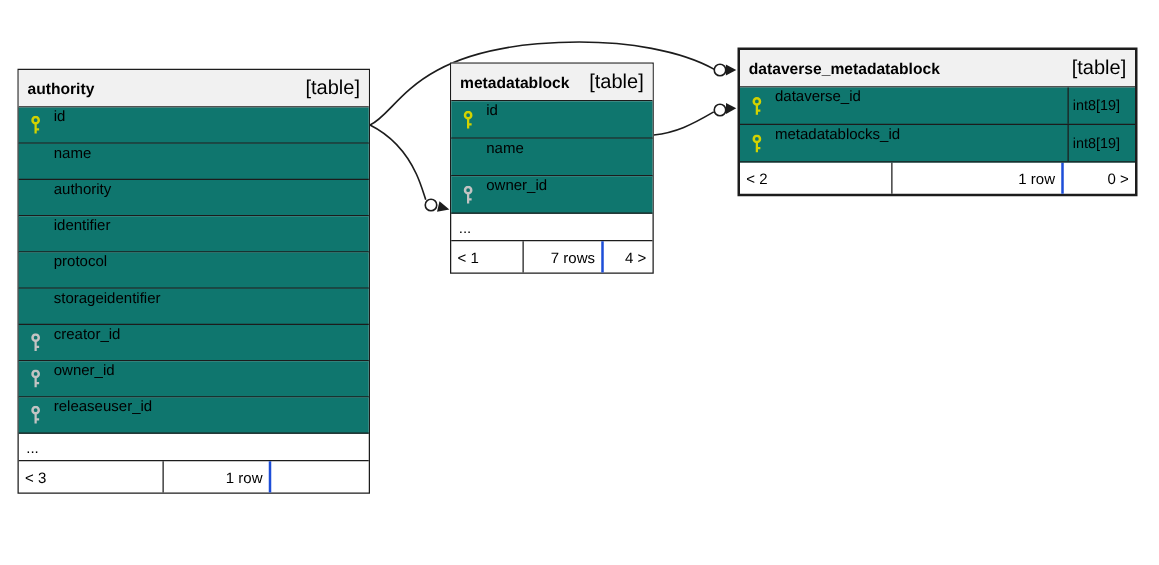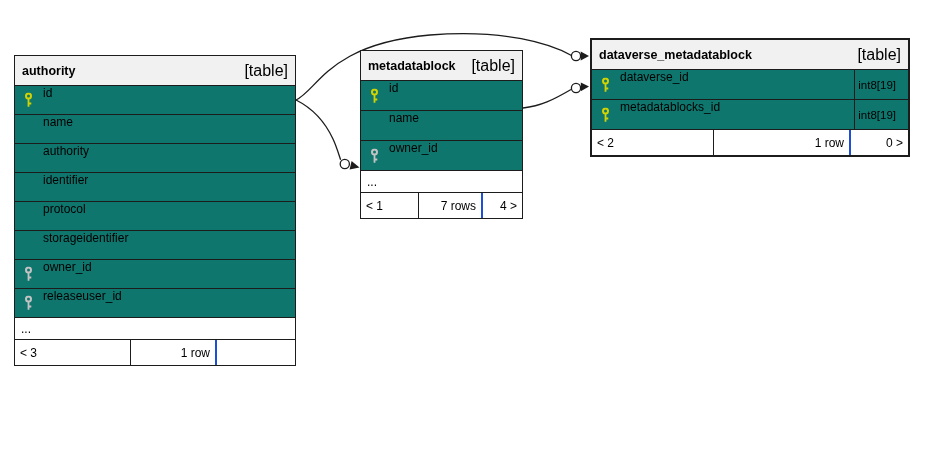--- a/index.html
+++ b/index.html
@@ -91,20 +91,27 @@
       <span class="cname">protocol</span>
     </div>
     <div class="crow">
       <span class="cname">storageidentifier</span>
     </div>
     <div class="crow">
       <span class="keyicon fk"><svg width="11" height="15" viewBox="0 0 11 15">
             <circle cx="5.5" cy="3.6" r="2.5" fill="none" stroke="currentColor" stroke-width="2"></circle>
             <path d="M5.5 6.2 V14.2 M5.5 11 h2.8" stroke="currentColor" stroke-width="1.8" fill="none"></path>
           </svg></span>
+      <span class="cname">creator_id</span>
+    </div>
+    <div class="crow">
+      <span class="keyicon fk"><svg width="11" height="15" viewBox="0 0 11 15">
+            <circle cx="5.5" cy="3.6" r="2.5" fill="none" stroke="currentColor" stroke-width="2"></circle>
+            <path d="M5.5 6.2 V14.2 M5.5 11 h2.8" stroke="currentColor" stroke-width="1.8" fill="none"></path>
+          </svg></span>
       <span class="cname">owner_id</span>
     </div>
     <div class="crow">
       <span class="keyicon fk"><svg width="11" height="15" viewBox="0 0 11 15">
             <circle cx="5.5" cy="3.6" r="2.5" fill="none" stroke="currentColor" stroke-width="2"></circle>
             <path d="M5.5 6.2 V14.2 M5.5 11 h2.8" stroke="currentColor" stroke-width="1.8" fill="none"></path>
           </svg></span>
       <span class="cname">releaseuser_id</span>
     </div>
     <div class="erow">...</div>

